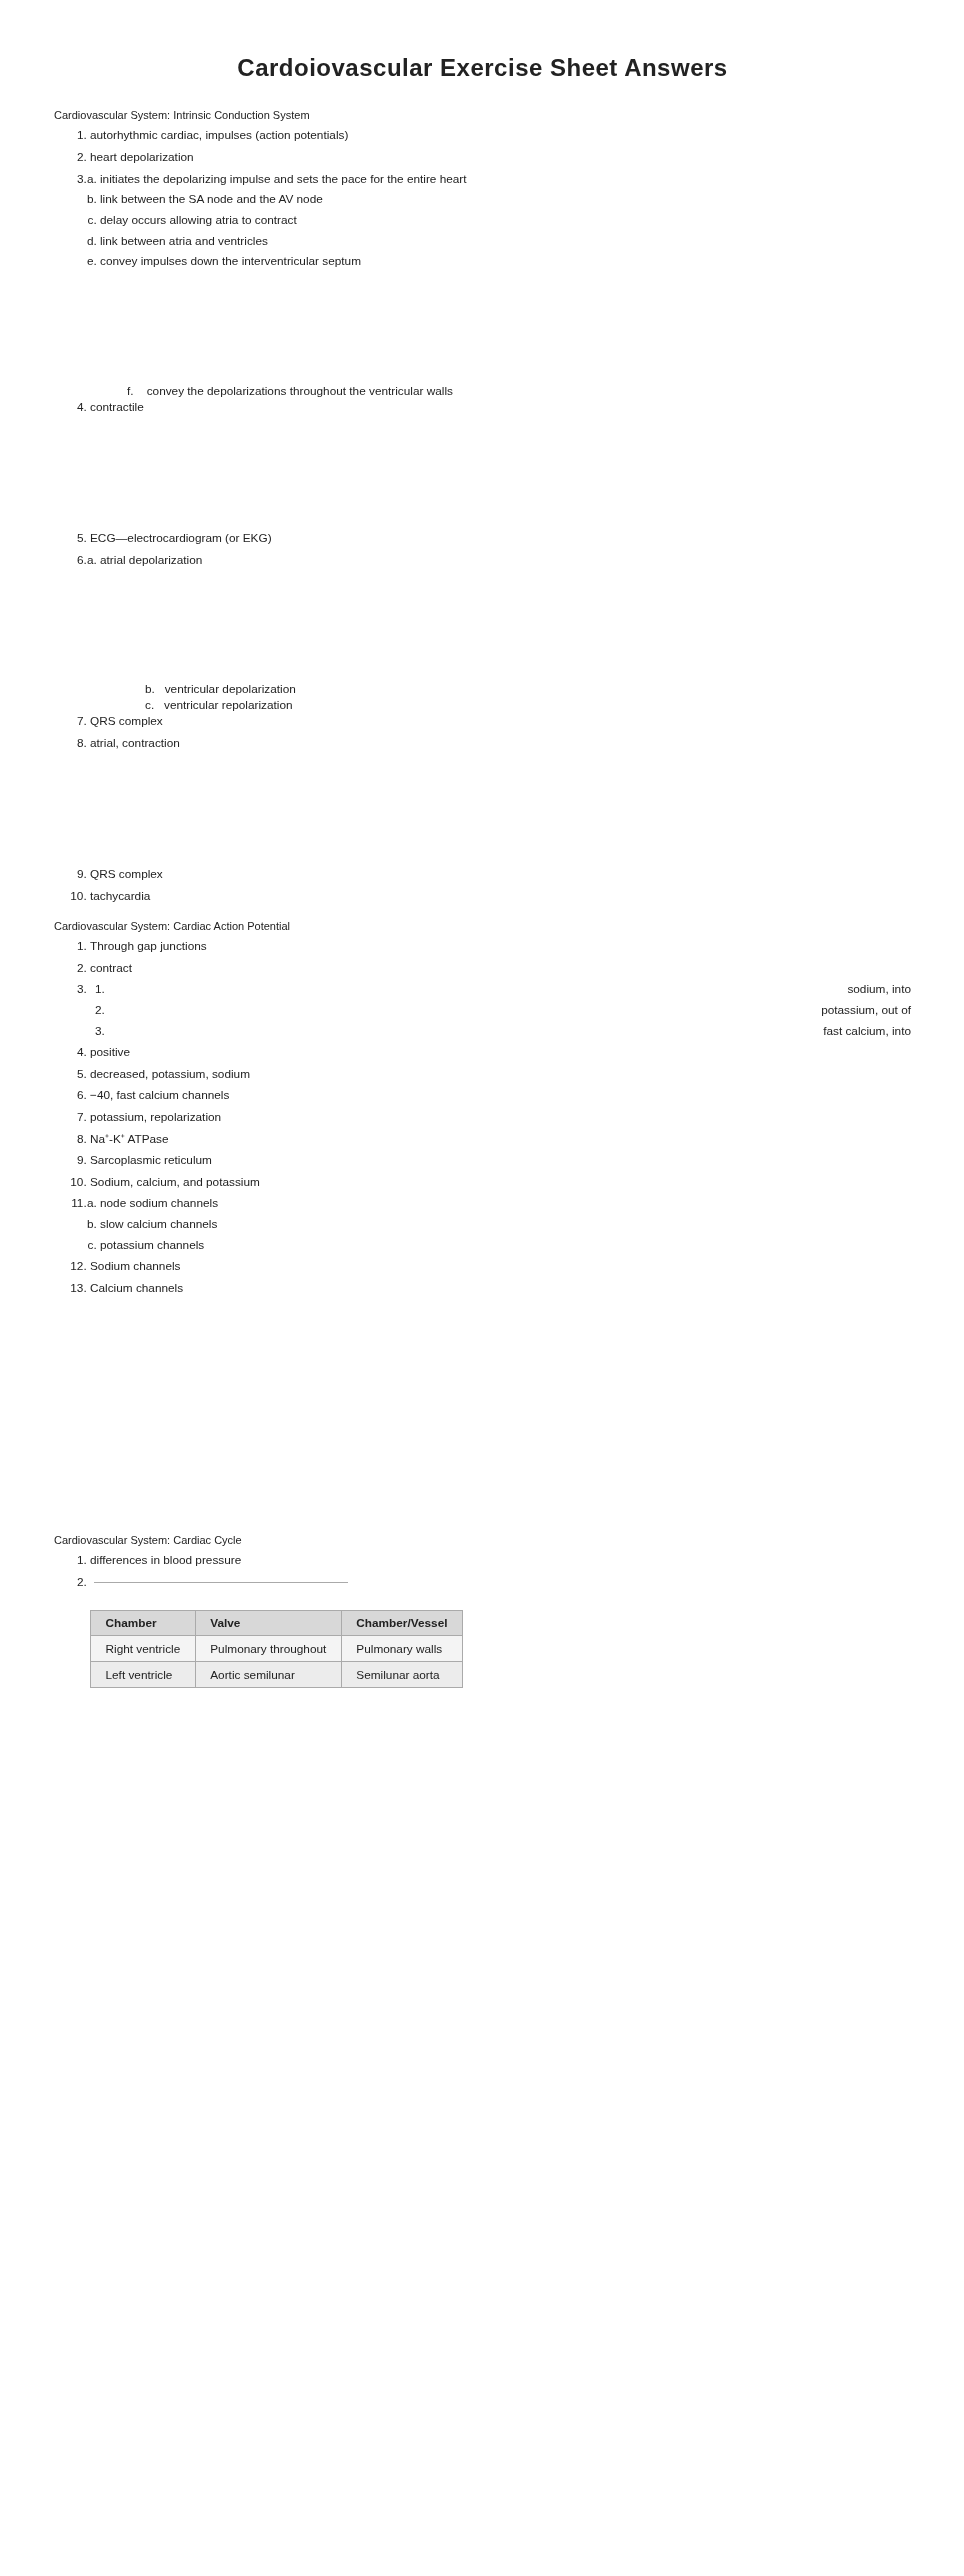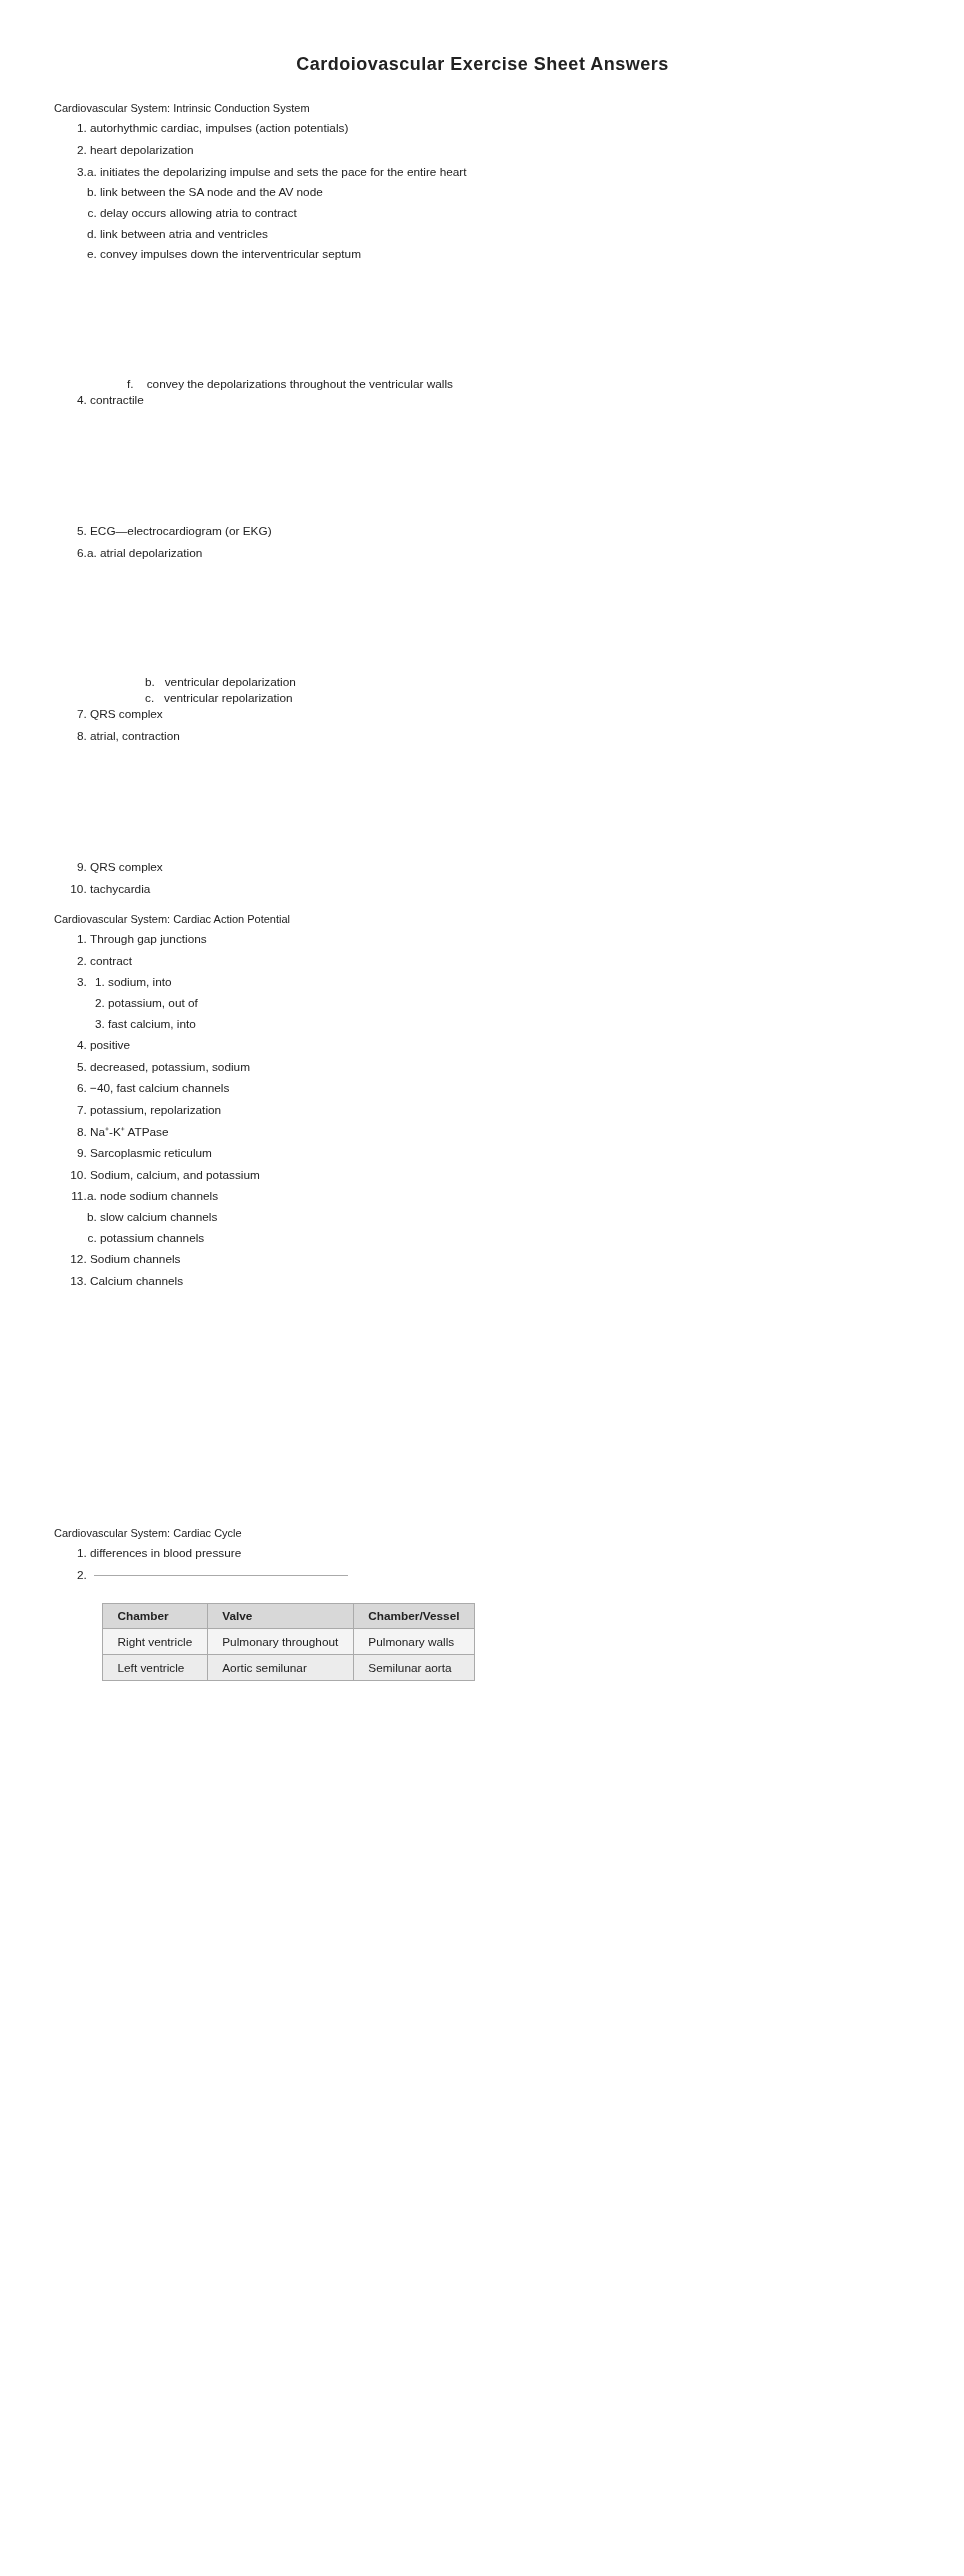--- a/index.html
+++ b/index.html
@@ -13,21 +13,21 @@
       font-family: Arial, Helvetica, sans-serif;
       font-size: 11.8px;
       color: #222222;
       width: 965px;
       min-height: 2576px;
       padding: 54px 54px 54px 54px;
     }
 
     h1.page-title {
       text-align: center;
-      font-size: 18px;
+      font-size: 24px;
       font-weight: bold;
       margin-bottom: 27px;
       letter-spacing: 0.5px;
     }
 
     .section-heading {
       font-size: 11px;
       font-weight: normal;
       margin-bottom: 5.4px;
       margin-top: 14.5px;
@@ -49,41 +49,41 @@
     }
 
     ol.sub-list li {
       margin-bottom: 1.8px;
       line-height: 1.6;
     }
 
     ol.sub-sub-list {
       list-style-type: decimal;
       margin-left: 18px;
+      text-align: right;
     }
 
     ol.sub-sub-list li {
       margin-bottom: 1.8px;
       line-height: 1.6;
     }
 
     .spacer-lg {
       height: 109px;
     }
 
     .table-container {
       margin-top: 18px;
       margin-left: 36px;
     }
 
     table.cardiac-table {
       border-collapse: collapse;
       font-size: 11.8px;
       background: #f0f0f0;
-      margin-left: 12px;
     }
 
     table.cardiac-table th {
       background: #d8d8d8;
       border: 0.9px solid #aaaaaa;
       padding: 5.4px 14.5px;
       font-weight: bold;
       text-align: left;
     }
 

